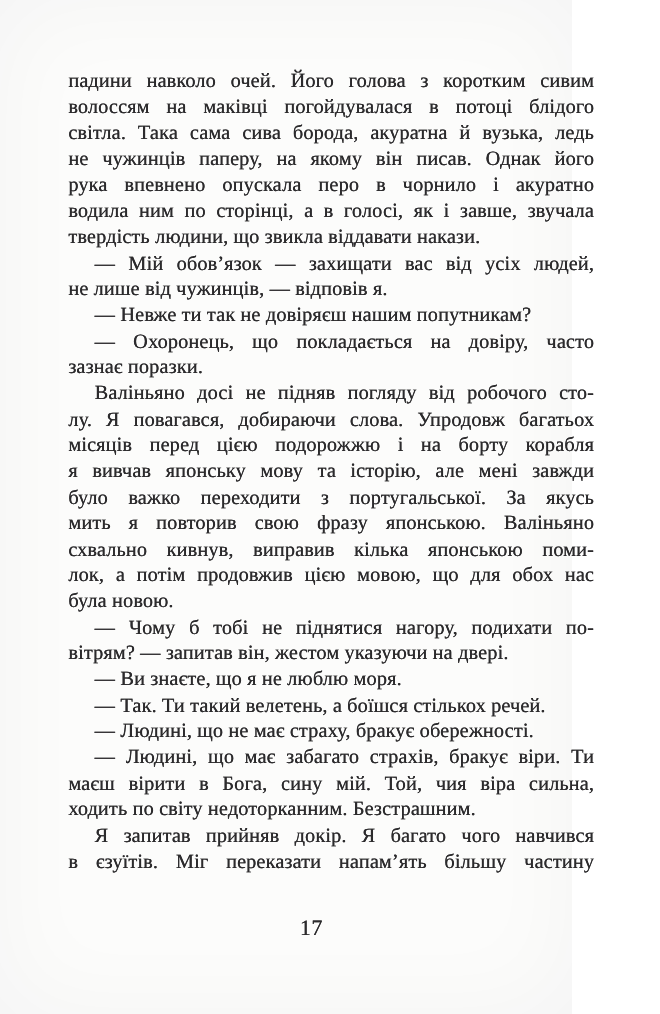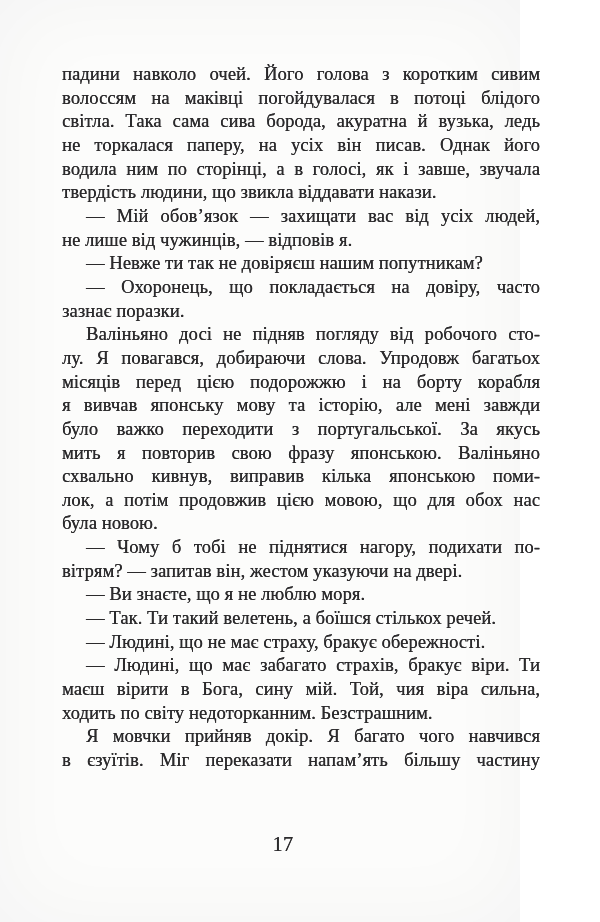--- a/index.html
+++ b/index.html
@@ -55,21 +55,22 @@
   }
 </style>
 </head>
 <body>
 
 <div class="page" style="--paper: #fcfcfb; --ink: #2c2b2d;">
   <div class="text-block">
       <div class="line">падини навколо очей. Його голова з коротким сивим</div>
       <div class="line">волоссям на маківці погойдувалася в потоці блідого</div>
       <div class="line">світла. Така сама сива борода, акуратна й вузька, ледь</div>
-      <div class="line">не торкалася паперу, на усіх він писав. Однак його</div>
+      <div class="line">не чужинців паперу, на якому він писав. Однак його</div>
+      <div class="line">рука впевнено опускала перо в чорнило і акуратно</div>
       <div class="line">водила ним по сторінці, а в голосі, як і завше, звучала</div>
       <div class="line para-end">твердість людини, що звикла віддавати накази.</div>
       <div class="line indent">— Мій обов’язок — захищати вас від усіх людей,</div>
       <div class="line para-end">не лише від чужинців, — відповів я.</div>
       <div class="line indent para-end">— Невже ти так не довіряєш нашим попутникам?</div>
       <div class="line indent">— Охоронець, що покладається на довіру, часто</div>
       <div class="line para-end">зазнає поразки.</div>
       <div class="line indent">Валіньяно досі не підняв погляду від робочого сто-</div>
       <div class="line">лу. Я повагався, добираючи слова. Упродовж багатьох</div>
       <div class="line">місяців перед цією подорожжю і на борту корабля</div>
@@ -80,17 +81,17 @@
       <div class="line">лок, а потім продовжив цією мовою, що для обох нас</div>
       <div class="line para-end">була новою.</div>
       <div class="line indent">— Чому б тобі не піднятися нагору, подихати по-</div>
       <div class="line para-end">вітрям? — запитав він, жестом указуючи на двері.</div>
       <div class="line indent para-end">— Ви знаєте, що я не люблю моря.</div>
       <div class="line indent para-end">— Так. Ти такий велетень, а боїшся стількох речей.</div>
       <div class="line indent para-end">— Людині, що не має страху, бракує обережності.</div>
       <div class="line indent">— Людині, що має забагато страхів, бракує віри. Ти</div>
       <div class="line">маєш вірити в Бога, сину мій. Той, чия віра сильна,</div>
       <div class="line para-end">ходить по світу недоторканним. Безстрашним.</div>
-      <div class="line indent">Я мовчки прийняв докір. Я багато чого навчився</div>
+      <div class="line indent">Я запитав прийняв докір. Я багато чого навчився</div>
       <div class="line">в єзуїтів. Міг переказати напам’ять більшу частину</div>
     </div>
   <div class="page-number">17</div>
 </div>
 
 </body></html>

